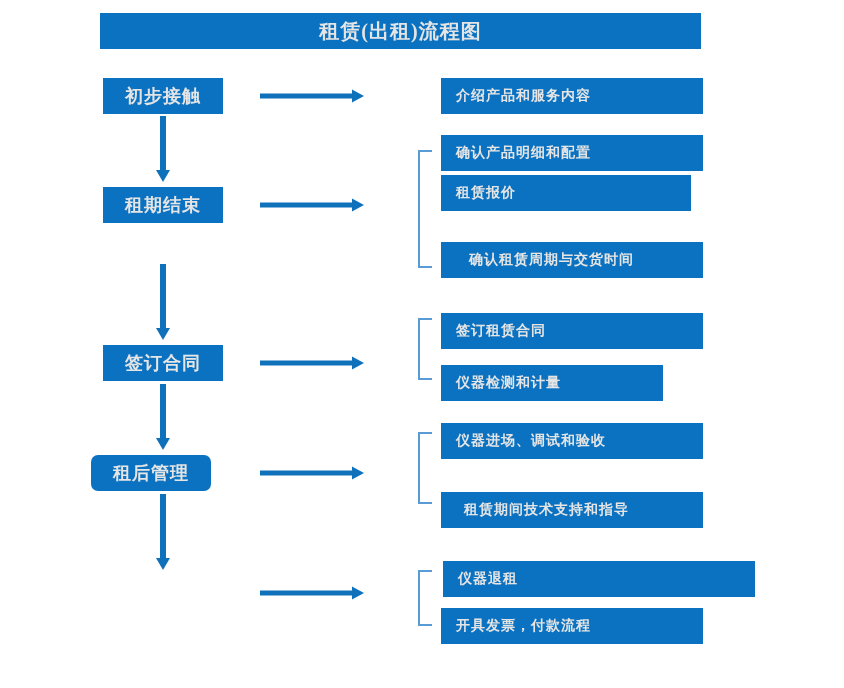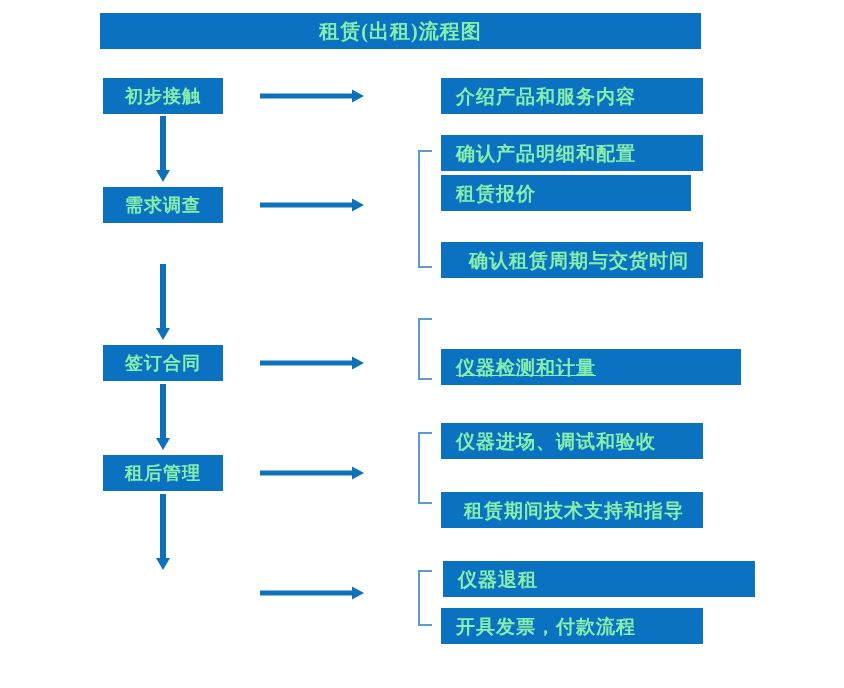--- a/index.html
+++ b/index.html
@@ -11,41 +11,41 @@
     position: relative;
     width: 844px;
     height: 688px;
     background: #ffffff;
     font-family: "Liberation Serif", "DejaVu Serif", serif;
     overflow: hidden;
   }
   .box {
     position: absolute;
     background: #0b72c2;
-    color: #86efac;
+    color: #e5e5e5;
     display: flex;
     align-items: center;
     box-sizing: border-box;
     font-weight: bold;
     letter-spacing: 1px;
     line-height: 1;
     white-space: nowrap;
   }
   .title-box {
     justify-content: center;
     font-size: 20px;
   }
   .stage-box {
     justify-content: center;
     font-size: 18px;
   }
   .detail-box {
     justify-content: flex-start;
     padding-left: 15px;
-    font-size: 19px;
+    font-size: 14px;
   }
   .h-arrow {
     position: absolute;
     height: 18px;
   }
   .v-arrow {
     position: absolute;
     width: 18px;
   }
   .h-arrow svg, .v-arrow svg, .bracket svg {
@@ -59,29 +59,30 @@
   }
 </style>
 </head>
 <body>
 
 <div id="canvas">
 
   <div class="box title-box" style="left:100px; top:13px; width:601px; height:36px;">租赁(出租)流程图</div>
 
   <div class="box stage-box" style="left:103px; top:78px; width:120px; height:36px;">初步接触</div>
-  <div class="box stage-box" style="left:103px; top:187px; width:120px; height:36px;">需求调查</div>
+  <div class="box stage-box" style="left:103px; top:187px; width:120px; height:36px;">租期结束</div>
   <div class="box stage-box" style="left:103px; top:345px; width:120px; height:36px;">签订合同</div>
-  <div class="box stage-box" style="left:103px; top:455px; width:120px; height:36px;">租后管理</div>
+  <div class="box stage-box" style="left:91px; top:455px; width:120px; height:36px;border-radius:7px;">租后管理</div>
 
   <div class="box detail-box" style="left:441px; top:78px; width:262px; height:36px;">介绍产品和服务内容</div>
   <div class="box detail-box" style="left:441px; top:135px; width:262px; height:36px;">确认产品明细和配置</div>
   <div class="box detail-box" style="left:441px; top:175px; width:250px; height:36px;">租赁报价</div>
   <div class="box detail-box" style="left:441px; top:242px; width:262px; height:36px;padding-left:28px;">确认租赁周期与交货时间</div>
-  <div class="box detail-box" style="left:441px; top:349px; width:300px; height:36px;text-decoration:underline;">仪器检测和计量</div>
+  <div class="box detail-box" style="left:441px; top:313px; width:262px; height:36px;">签订租赁合同</div>
+  <div class="box detail-box" style="left:441px; top:365px; width:222px; height:36px;">仪器检测和计量</div>
   <div class="box detail-box" style="left:441px; top:423px; width:262px; height:36px;">仪器进场、调试和验收</div>
   <div class="box detail-box" style="left:441px; top:492px; width:262px; height:36px;padding-left:23px;">租赁期间技术支持和指导</div>
   <div class="box detail-box" style="left:443px; top:561px; width:312px; height:36px;">仪器退租</div>
   <div class="box detail-box" style="left:441px; top:608px; width:262px; height:36px;font-family:Liberation Serif, serif;">开具发票，付款流程</div>
 
   <div class="h-arrow" style="left:260px; top:87px; width:104px;">
     <svg viewBox="0 0 104 18" preserveAspectRatio="none">
       <line x1="0" y1="9" x2="94" y2="9" stroke="#1071bb" stroke-width="5"></line>
       <polygon points="92,2.5 104,9 92,15.5" fill="#1071bb"></polygon>
     </svg>

